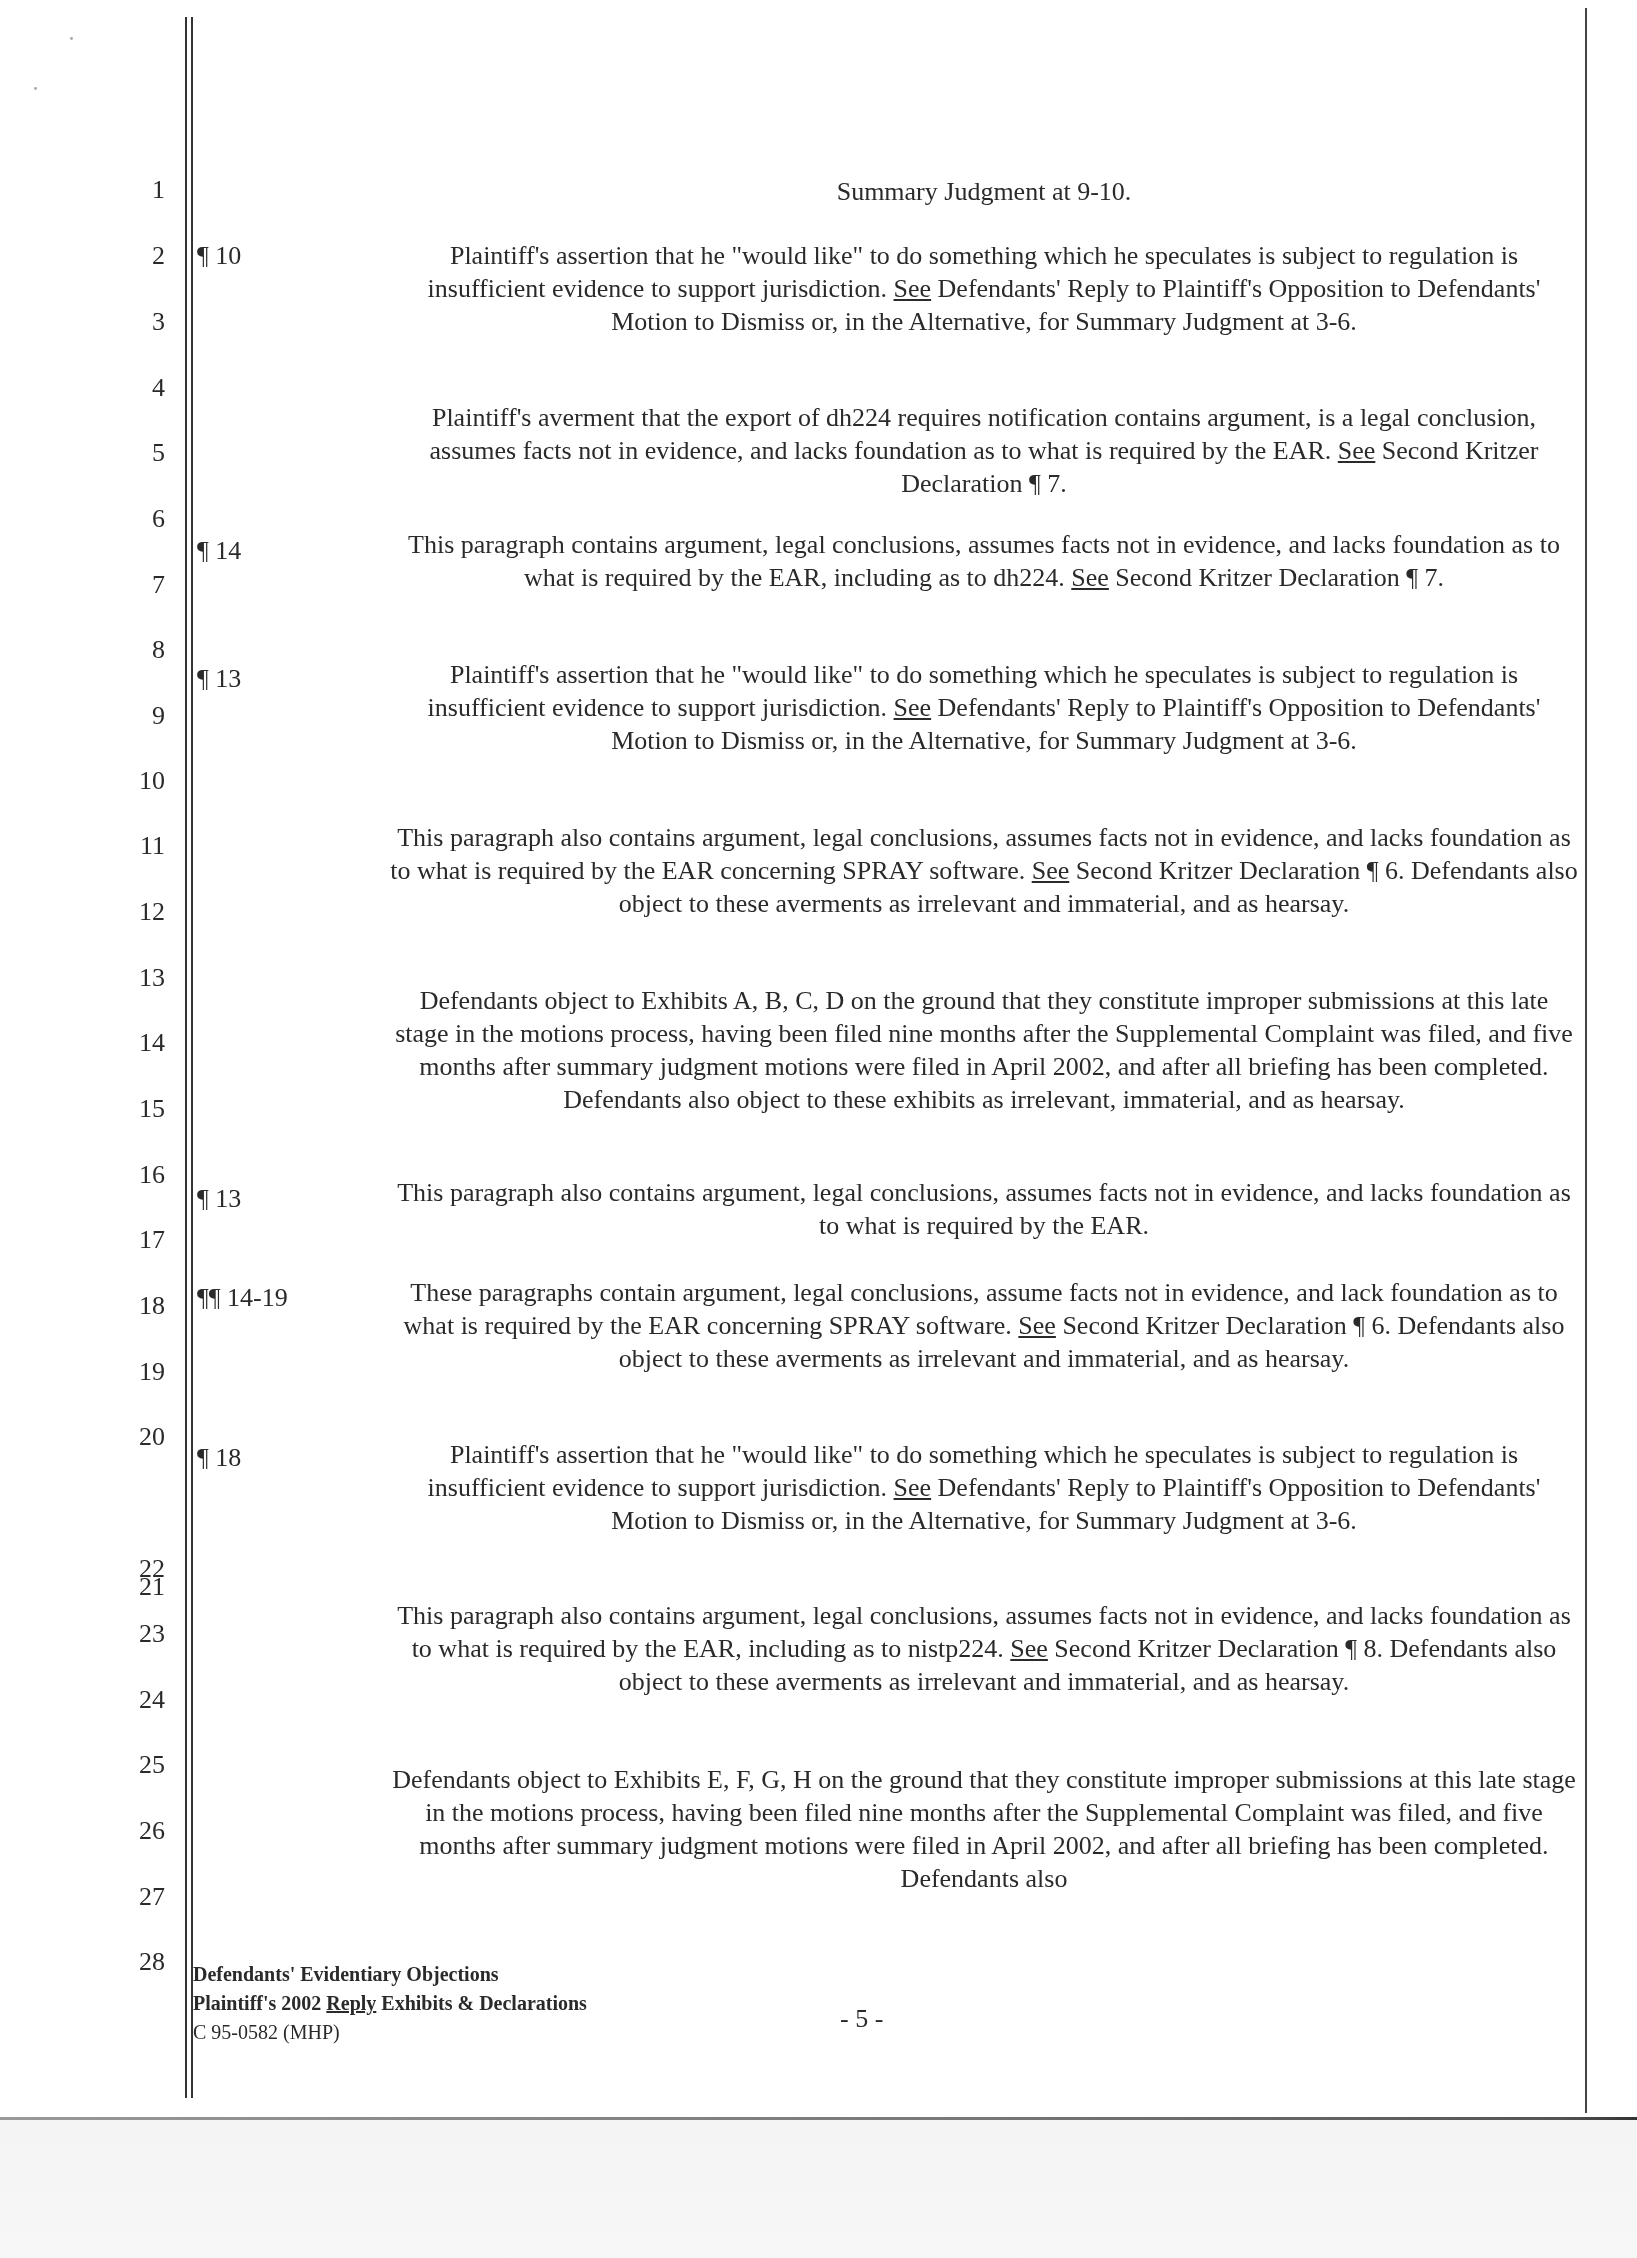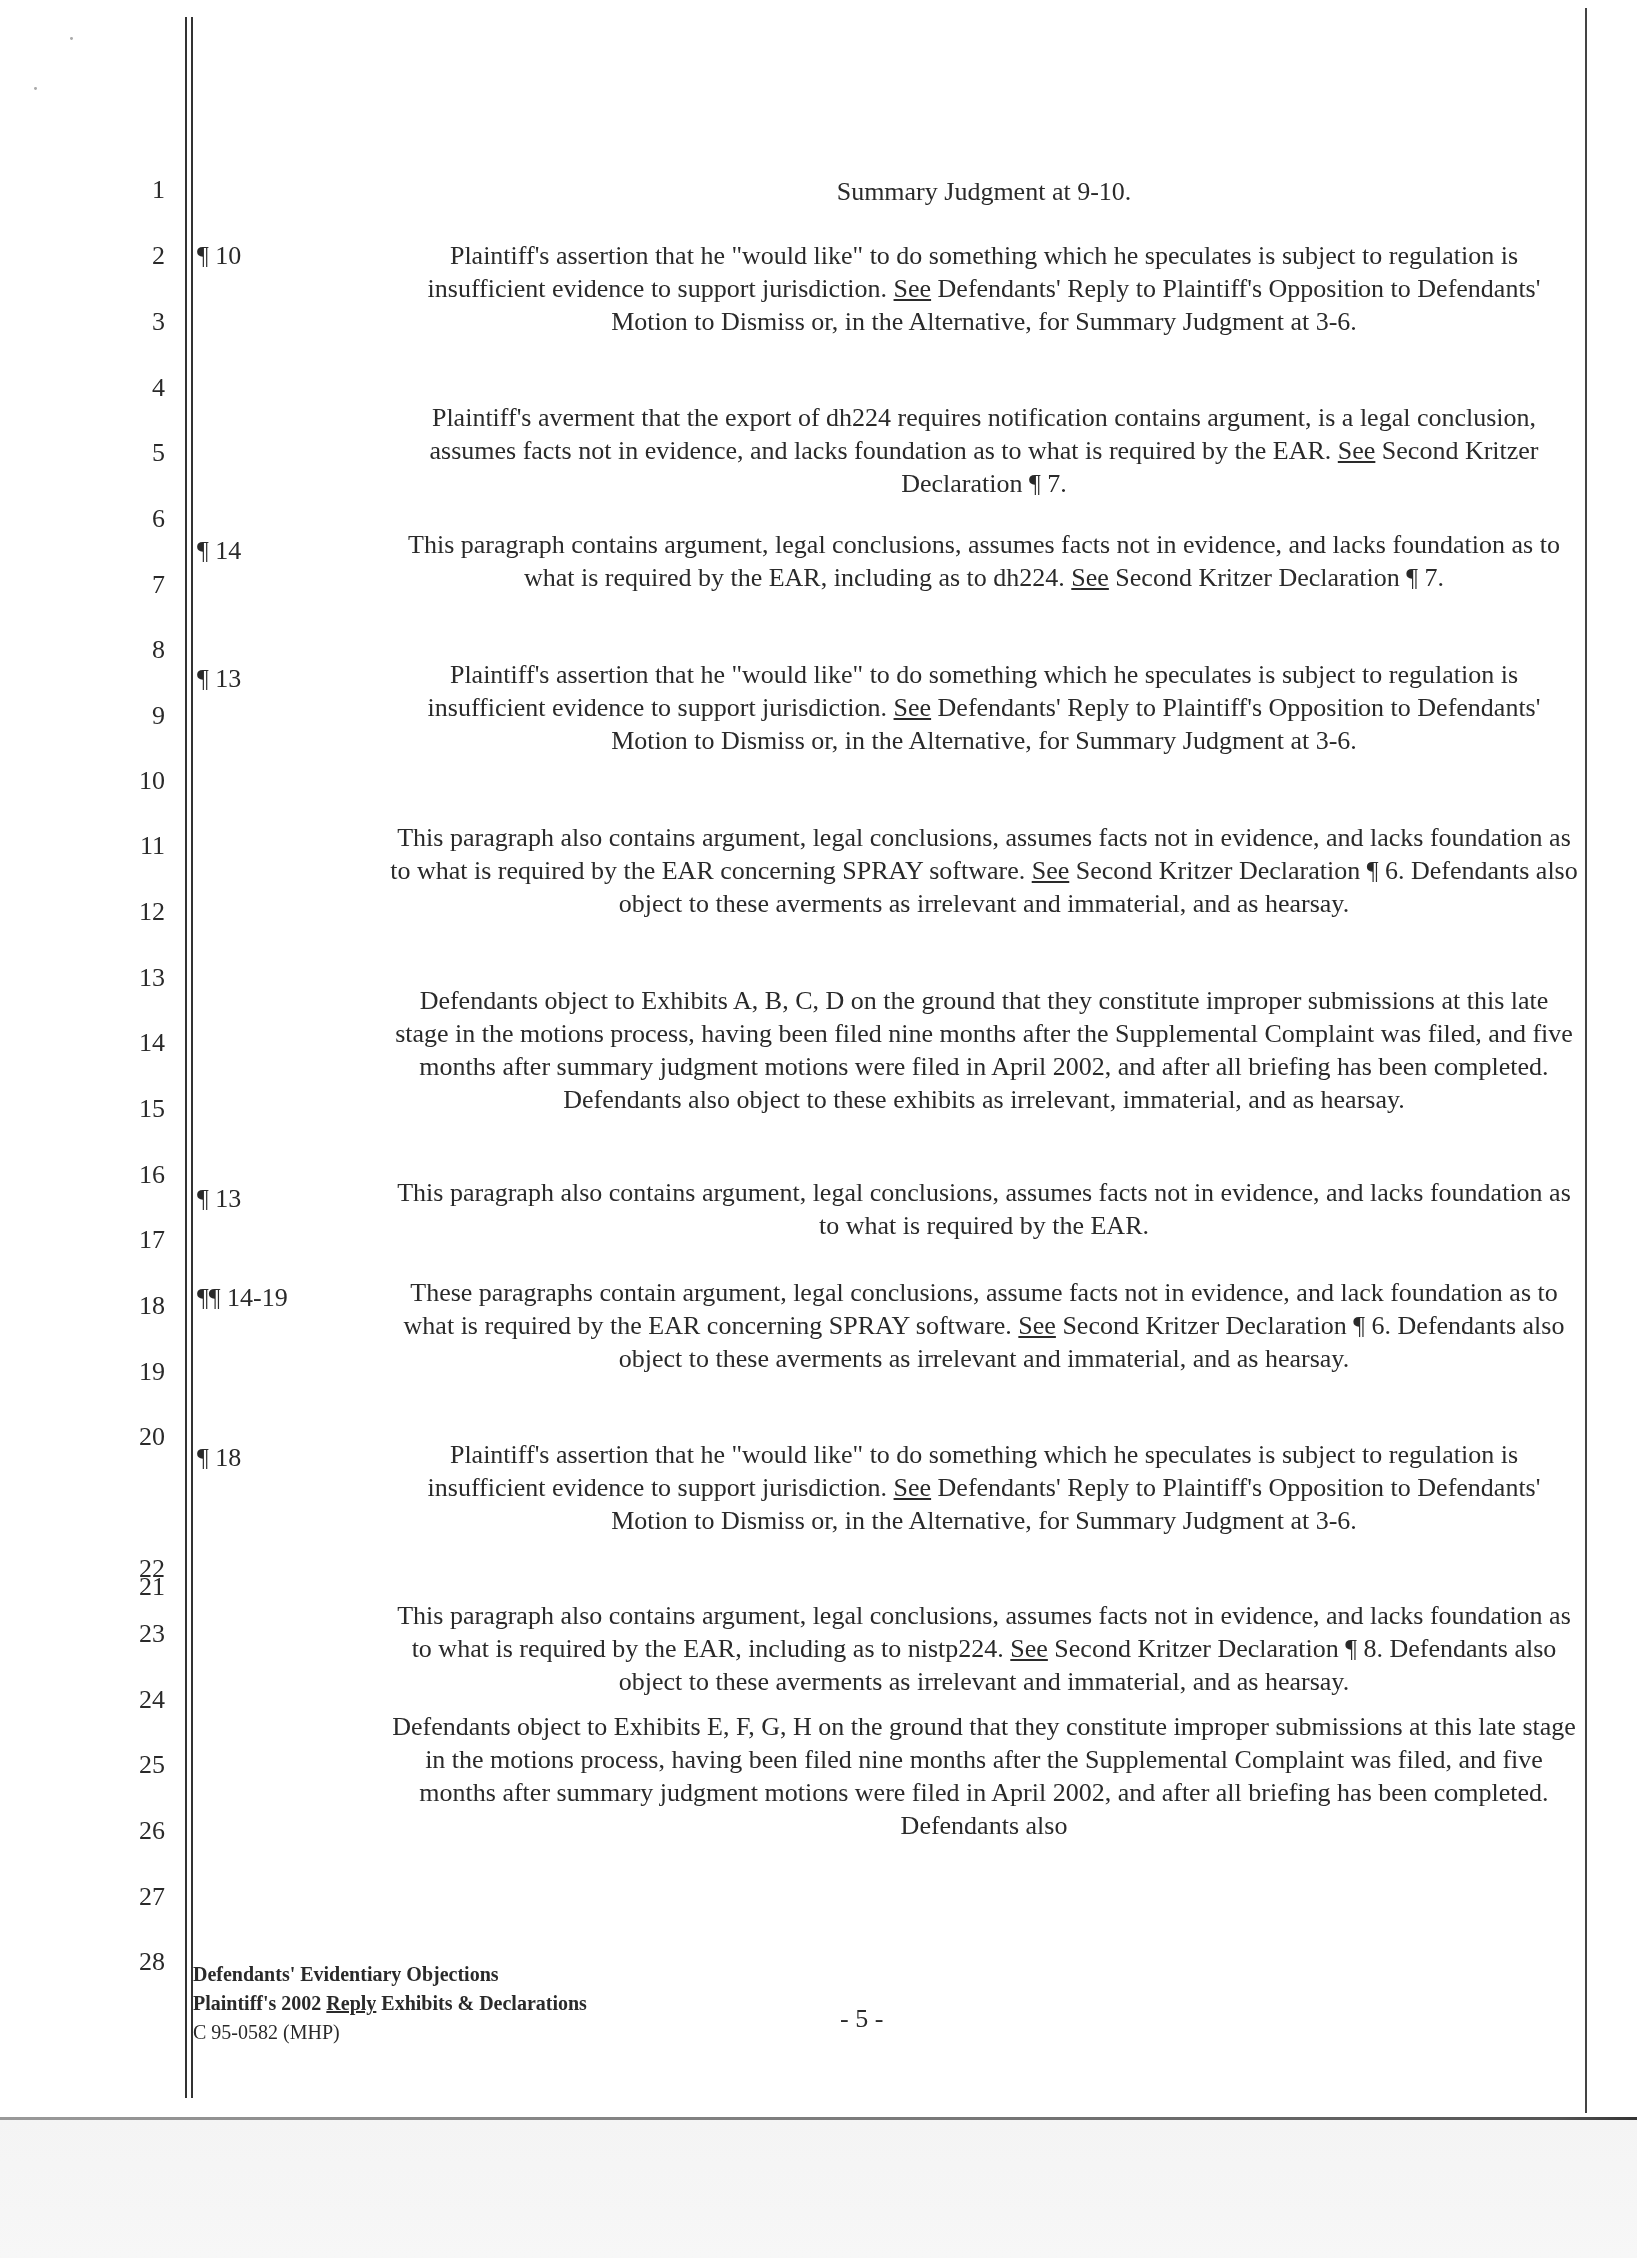--- a/index.html
+++ b/index.html
@@ -132,21 +132,21 @@
 </div>
 
 <div class="para" style="top:1438px">
   <span>Plaintiff's assertion that he "would like" to do something which he speculates is subject to regulation is insufficient evidence to support jurisdiction.  </span><span class="u">See</span><span> Defendants' Reply to Plaintiff's Opposition to Defendants' Motion to Dismiss or, in the Alternative, for Summary Judgment at 3-6.</span>
 </div>
 
 <div class="para" style="top:1599px">
   <span>This paragraph also contains argument, legal conclusions, assumes facts not in evidence, and lacks foundation as to what is required by the EAR, including as to nistp224.  </span><span class="u">See</span><span> Second Kritzer Declaration ¶ 8.  Defendants also object to these averments as irrelevant and immaterial, and as hearsay.</span>
 </div>
 
-<div class="para" style="top:1710px">
+<div class="para" style="top:1763px">
   <span>Defendants object to Exhibits E, F, G, H on the ground that they constitute improper submissions at this late stage in the motions process, having been filed nine months after the Supplemental Complaint was filed, and five months after summary judgment motions were filed in April 2002, and after all briefing has been completed.  Defendants also</span>
 </div>
 
 <div class="footer">
   <div>Defendants' Evidentiary Objections</div>
   <div><span>Plaintiff's 2002 </span><span class="u">Reply</span><span> Exhibits &amp; Declarations</span></div>
   <div class="plain">C 95-0582 (MHP)</div>
 </div>
 
 <div class="page-number">- 5 -</div>

